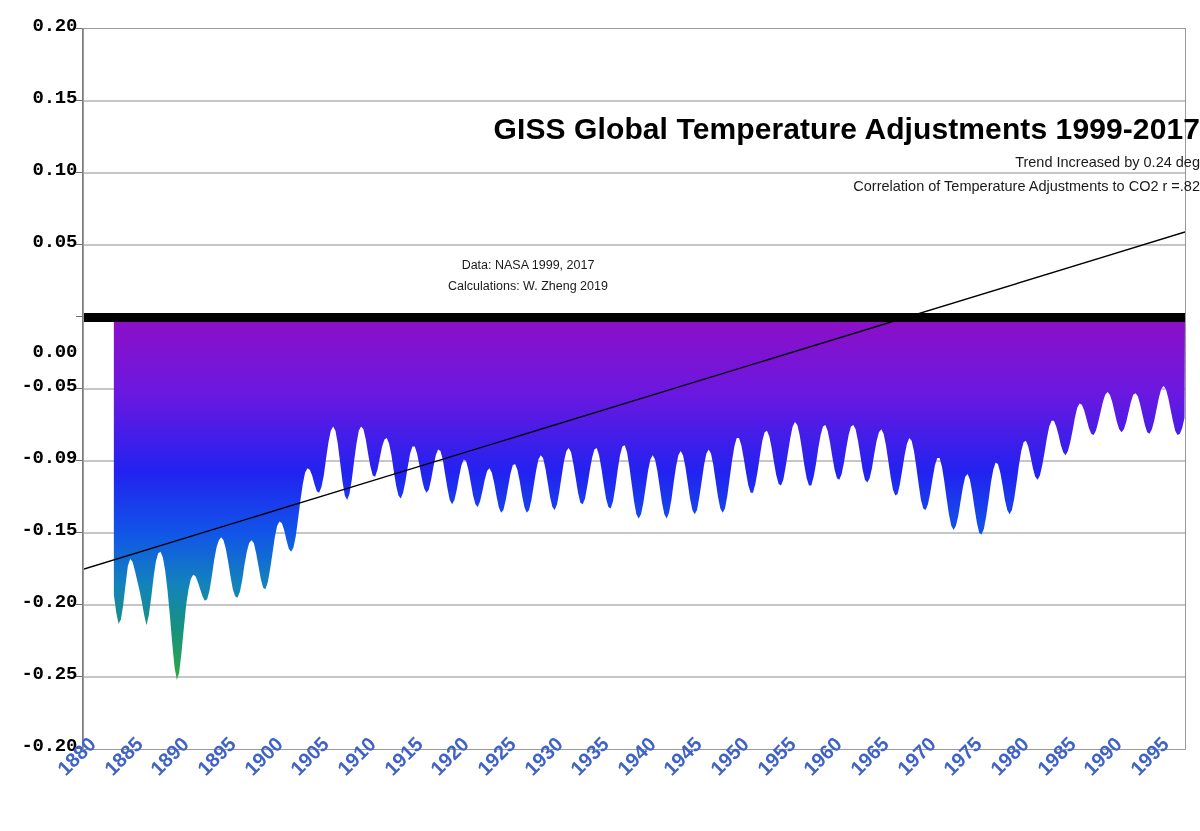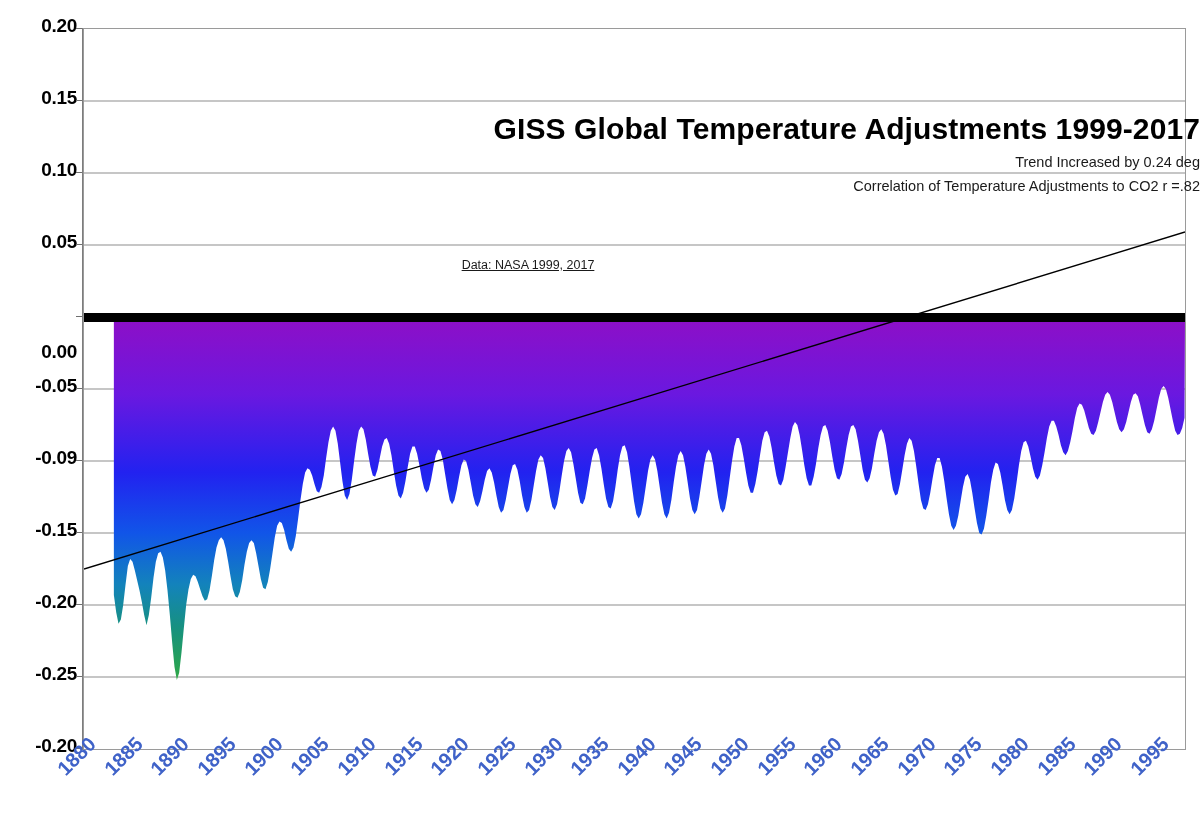--- a/index.html
+++ b/index.html
@@ -8,21 +8,21 @@
   #root{position:relative;width:1200px;height:831px;background:#fff;}
 
   
   #plot-frame{position:absolute;left:83px;top:28px;width:1103px;height:722px;
               border:1px solid #9a9a9a;box-sizing:border-box;background:#fff;}
   .tickmark{position:absolute;width:7px;height:1px;background:#6f6f6f;}
 
   
   .ytick-label{position:absolute;right:0;width:74px;text-align:right;
                font-size:19px;font-weight:bold;color:#000;letter-spacing:-0.3px;}
-  #yaxis{position:absolute;left:0;top:0;width:77px;height:760px;}
+  #yaxis{position:absolute;left:0;top:0;width:77px;height:760px;font-family:Liberation Mono, monospace;}
   #yaxis-line{position:absolute;left:82px;top:28px;width:1px;height:722px;background:#7d7d7d;}
 
   
   #xaxis{position:absolute;left:0;top:750px;width:1200px;height:81px;}
   .xtick-label{position:absolute;top:0;font-size:20px;font-weight:bold;
                color:#3f62c8;transform-origin:left top;
                transform:rotate(-45deg);white-space:nowrap;letter-spacing:0px;}
 
   
   #zero-bar{position:absolute;left:0;width:100%;height:9px;background:#000;}
@@ -30,21 +30,21 @@
   
   #chart-svg{position:absolute;left:0;top:0;width:100%;height:100%;}
 
   
   #text-block{position:absolute;left:0;top:0;width:100%;
               pointer-events:none;text-align:center;}
   #chart-title{font-size:30px;font-weight:bold;color:#000;
                letter-spacing:0.1px;white-space:nowrap;}
   .subtitle{font-size:14.5px;color:#1a1a1a;margin-top:7px;white-space:nowrap;}
   .sub2{font-size:14.5px;color:#1a1a1a;margin-top:8px;white-space:nowrap;padding-left:18px;}
-  .credit{font-size:12.5px;color:#1a1a1a;white-space:nowrap;text-decoration:underline;}
+  .credit{font-size:12.5px;color:#1a1a1a;white-space:nowrap;}
 </style>
 </head>
 <body>
 
 <div id="root">
 
   <div id="yaxis">
       <div class="ytick-label" style="top: 15px;">0.20</div>
       <div class="tickmark" style="left: 76px; top: 28px;"></div>
       <div class="ytick-label" style="top: 87px; text-align: right;">0.15</div>
@@ -116,20 +116,21 @@
   </div>
 
   <div id="text-block" style="top:112px;text-align:right;">
     <div id="chart-title">GISS Global Temperature Adjustments 1999-2017</div>
     <div class="sub2">Trend Increased by 0.24 deg</div>
     <div class="sub2">Correlation of Temperature Adjustments to CO2    r =.82</div>
   </div>
 
   <div id="credit-block" style="position:absolute;left:348px;top:258px;width:360px;text-align:center;">
     <div class="credit">Data: NASA 1999, 2017</div>
+    <div class="credit" style="margin-top:7px;">Calculations: W. Zheng 2019</div>
   </div>
 
   <div id="xaxis">
       <div class="xtick-label" style="left: 53px; top: 14px;">1880</div>
       <div class="xtick-label" style="left: 99.6525px; top: 14px;">1885</div>
       <div class="xtick-label" style="left: 146.305px; top: 14px;">1890</div>
       <div class="xtick-label" style="left: 192.958px; top: 14px;">1895</div>
       <div class="xtick-label" style="left: 239.61px; top: 14px;">1900</div>
       <div class="xtick-label" style="left: 286.263px; top: 14px;">1905</div>
       <div class="xtick-label" style="left: 332.915px; top: 14px;">1910</div>

